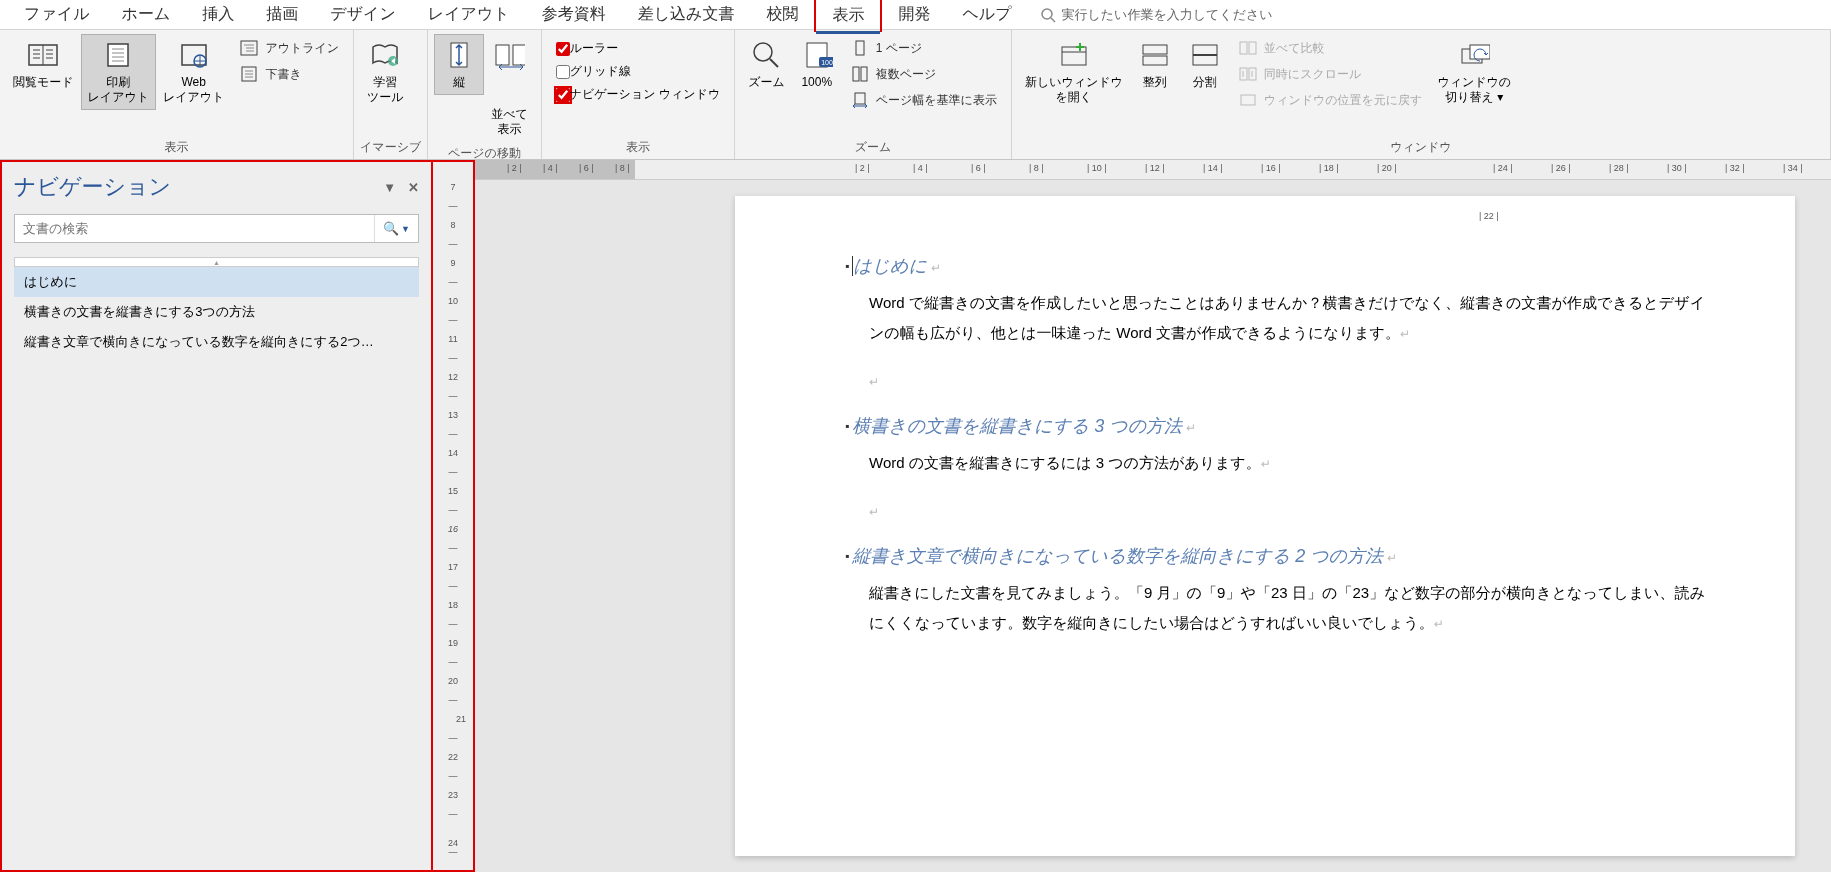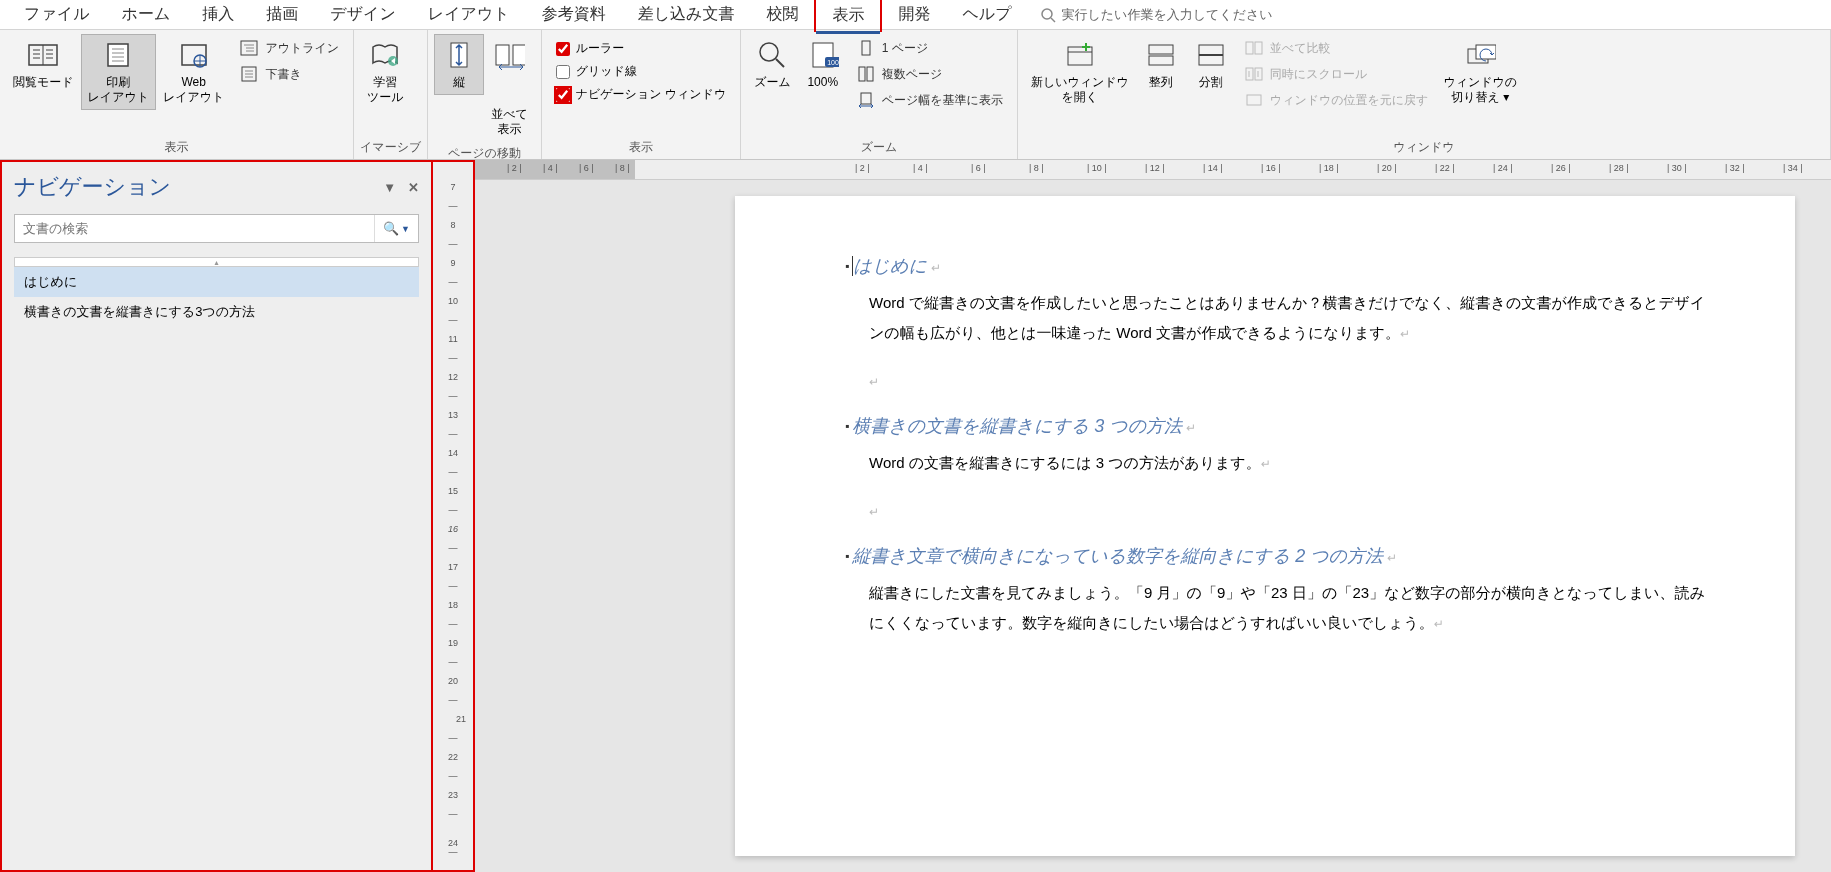--- a/index.html
+++ b/index.html
@@ -19,21 +19,21 @@
 .group-label { text-align: center; font-size: 12px; color: #555; padding: 3px 0 1px 0; }
 .group-body { display: flex; align-items: flex-start; flex: 1; }
 .big-btn { display: flex; flex-direction: column; align-items: center; justify-content: flex-start; padding: 4px 6px; min-width: 50px; cursor: pointer; border: 1px solid transparent; }
 .big-btn.active { background: #d4d4d4; border-color: #b0b0b0; }
 .big-btn .icon { width: 32px; height: 32px; display: flex; align-items: center; justify-content: center; }
 .big-btn .lbl { font-size: 12px; text-align: center; line-height: 1.25; margin-top: 4px; }
 .vstack { display: flex; flex-direction: column; gap: 2px; padding: 2px 4px; }
 .small-btn { display: flex; align-items: center; gap: 6px; padding: 2px 4px; cursor: pointer; font-size: 12px; color: #333; }
 .small-btn.disabled { color: #aaa; cursor: default; }
 .small-btn .sicon { width: 20px; height: 20px; display: flex; align-items: center; justify-content: center; }
-.chk { display: flex; align-items: center; gap: 6px; padding: 2px 4px; font-size: 12px; }
+.chk { display: flex; align-items: center; padding: 2px 4px; font-size: 12px; }
 .chk input { accent-color: #d00; width: 14px; height: 14px; }
 .chk.highlight input { outline: 2px solid #d00; }
 
 
 .main { display: flex; height: calc(100% - 160px); }
 .nav-pane { width: 433px; border: 2px solid #d00; background: #eee; display: flex; flex-direction: column; }
 .nav-header { display: flex; align-items: center; justify-content: space-between; padding: 10px 12px 4px 12px; }
 .nav-title { font-size: 22px; color: #2b579a; font-weight: 400; }
 .nav-ctrls { display: flex; gap: 12px; color: #666; }
 .nav-search { margin: 8px 12px; display: flex; border: 1px solid #bbb; background: #fff; }
@@ -366,20 +366,21 @@
       <input type="text" placeholder="文書の検索" style="">
       <div class="sbtn">
           <span>🔍</span>
           <span style="font-size:9px;">▼</span>
         </div>
     </div>
     <div class="nav-list">
       <div class="nav-handle">▴</div>
       <div class="nav-item selected">はじめに</div>
       <div class="nav-item">横書きの文書を縦書きにする3つの方法</div>
+      <div class="nav-item">縦書き文章で横向きになっている数字を縦向きにする2つ…</div>
     </div>
   </div>
 
   <div class="vruler" id="vruler">
       <div class="tick" style="top: 20px;">7</div>
       <div class="tick" style="top: 39px;">—</div>
       <div class="tick" style="top: 58px;">8</div>
       <div class="tick" style="top: 77px;">—</div>
       <div class="tick" style="top: 96px;">9</div>
       <div class="tick" style="top: 115px;">—</div>
@@ -425,21 +426,21 @@
         <span class="seg" style="left: 380px;">| 2 |</span>
         <span class="seg" style="left: 438px;">| 4 |</span>
         <span class="seg" style="left: 496px;">| 6 |</span>
         <span class="seg" style="left: 554px;">| 8 |</span>
         <span class="seg" style="left: 612px;">| 10 |</span>
         <span class="seg" style="left: 670px;">| 12 |</span>
         <span class="seg" style="left: 728px;">| 14 |</span>
         <span class="seg" style="left: 786px;">| 16 |</span>
         <span class="seg" style="left: 844px;">| 18 |</span>
         <span class="seg" style="left: 902px;">| 20 |</span>
-        <span class="seg" style="left: 960px;">| 22 |</span>
+        <span class="seg" style="left: 1004px; margin-top: 48px;">| 22 |</span>
         <span class="seg" style="left: 1018px;">| 24 |</span>
         <span class="seg" style="left: 1076px;">| 26 |</span>
         <span class="seg" style="left: 1134px;">| 28 |</span>
         <span class="seg" style="left: 1192px;">| 30 |</span>
         <span class="seg" style="left: 1250px;">| 32 |</span>
         <span class="seg" style="left: 1308px;">| 34 |</span>
       </div>
     <div class="page">
       <h2><span class="cursor"></span><span>はじめに</span><span class="pm">↵</span></h2>
       <p><span>Word で縦書きの文書を作成したいと思ったことはありませんか？横書きだけでなく、縦書きの文書が作成できるとデザインの幅も広がり、他とは一味違った Word 文書が作成できるようになります。</span><span class="pm">↵</span></p>

